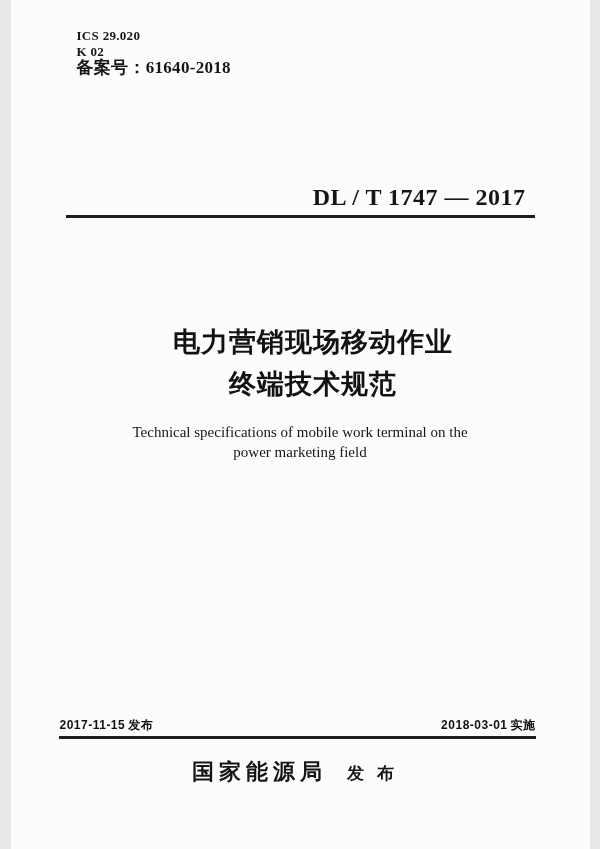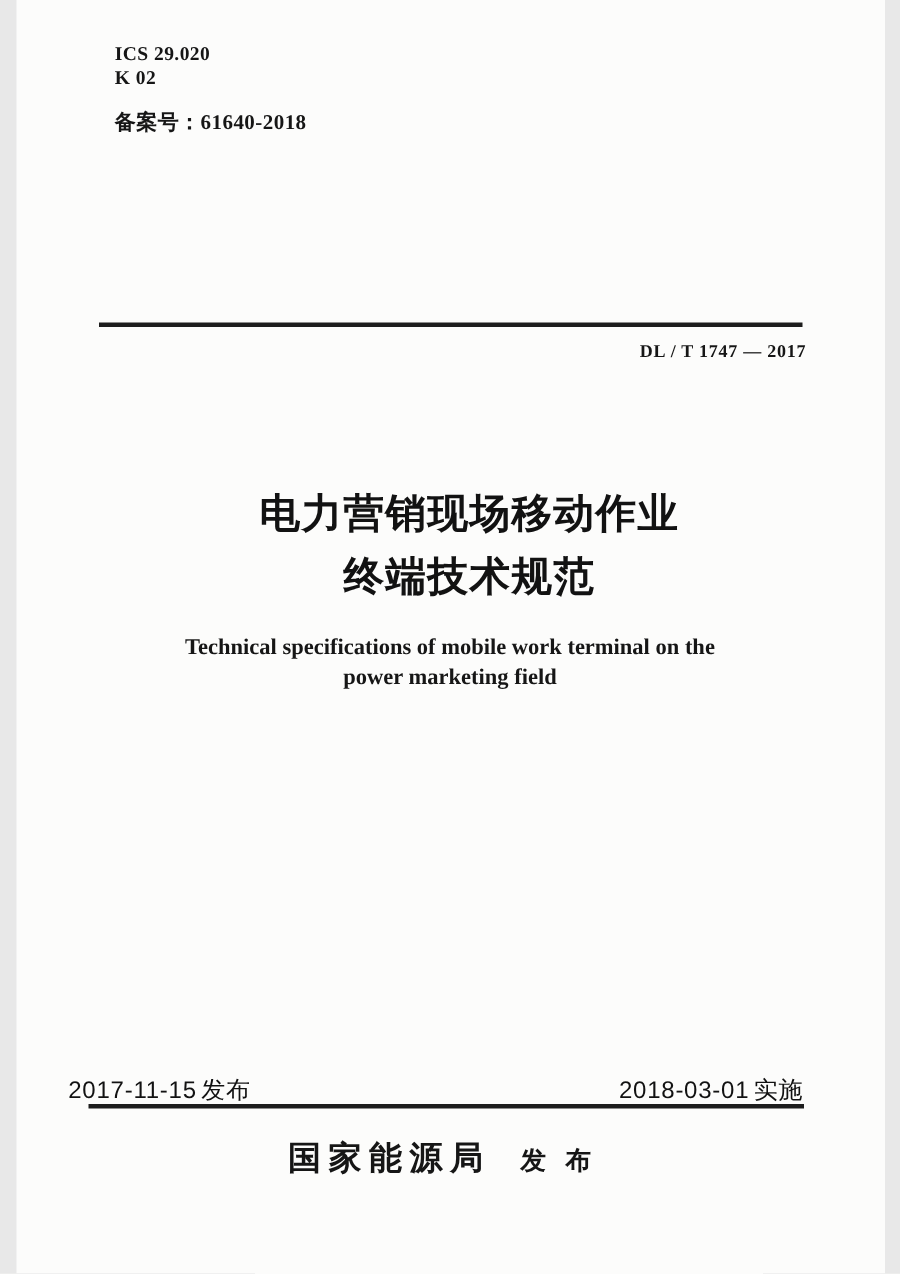--- a/index.html
+++ b/index.html
@@ -23,22 +23,22 @@
     position: absolute;
     left: 66px;
     top: 28px;
     font-weight: bold;
     font-size: 13px;
     line-height: 16px;
     letter-spacing: 0.3px;
     font-family: "Liberation Serif", "DejaVu Serif", serif;
   }
   .corner-info .record {
-    font-size: 14px;
-    margin-top: 15px;
+    font-size: 17px;
+    margin-top: 0;
   }
 
   
   .dl-logo {
     position: absolute;
     top: 47px;
     right: 86px;
     font-family: "DejaVu Sans", "Liberation Sans", sans-serif;
     font-weight: bold;
     font-size: 74px;
@@ -62,26 +62,25 @@
     letter-spacing: 2px;
     white-space: nowrap;
     font-family: "Liberation Serif", "DejaVu Serif", serif;
     color: #121212;
   }
 
   
   .std-number {
     position: absolute;
     top: 184px;
-    right: 52px;
+    right: 64px;
     font-weight: bold;
-    font-size: 12px;
+    font-size: 24px;
     letter-spacing: 0.5px;
     font-family: "Liberation Serif", "DejaVu Serif", serif;
-    margin-top: 43px;
   }
 
   .rule {
     position: absolute;
     height: 3px;
     background: #1d1d1d;
   }
   .rule1 { left: 55px; right: 55px; top: 215px; }
   .rule2 { left: 48px; right: 54px; top: 736px; }
 
@@ -102,37 +101,37 @@
   }
 
   
   .en-title {
     position: absolute;
     left: 0;
     right: 0;
     top: 423px;
     text-align: center;
     font-family: "Liberation Serif", "DejaVu Serif", serif;
-    font-weight: bold;
+    font-weight: normal;
     font-size: 15px;
     line-height: 19.5px;
     color: #161616;
   }
 
   
   .dates-row {
     position: absolute;
-    left: 35px;
+    left: 49px;
     right: 54px;
     top: 717px;
     display: flex;
     justify-content: space-between;
     font-family: "Liberation Sans", "DejaVu Sans", sans-serif;
-    font-weight: normal;
-    font-size: 16px;
+    font-weight: bold;
+    font-size: 12px;
     letter-spacing: 0.5px;
     color: #121212;
   }
   .dates-row .date-label { margin-left: 3px; }
 
   
   .publisher-row {
     position: absolute;
     left: -14px;
     right: 0;

